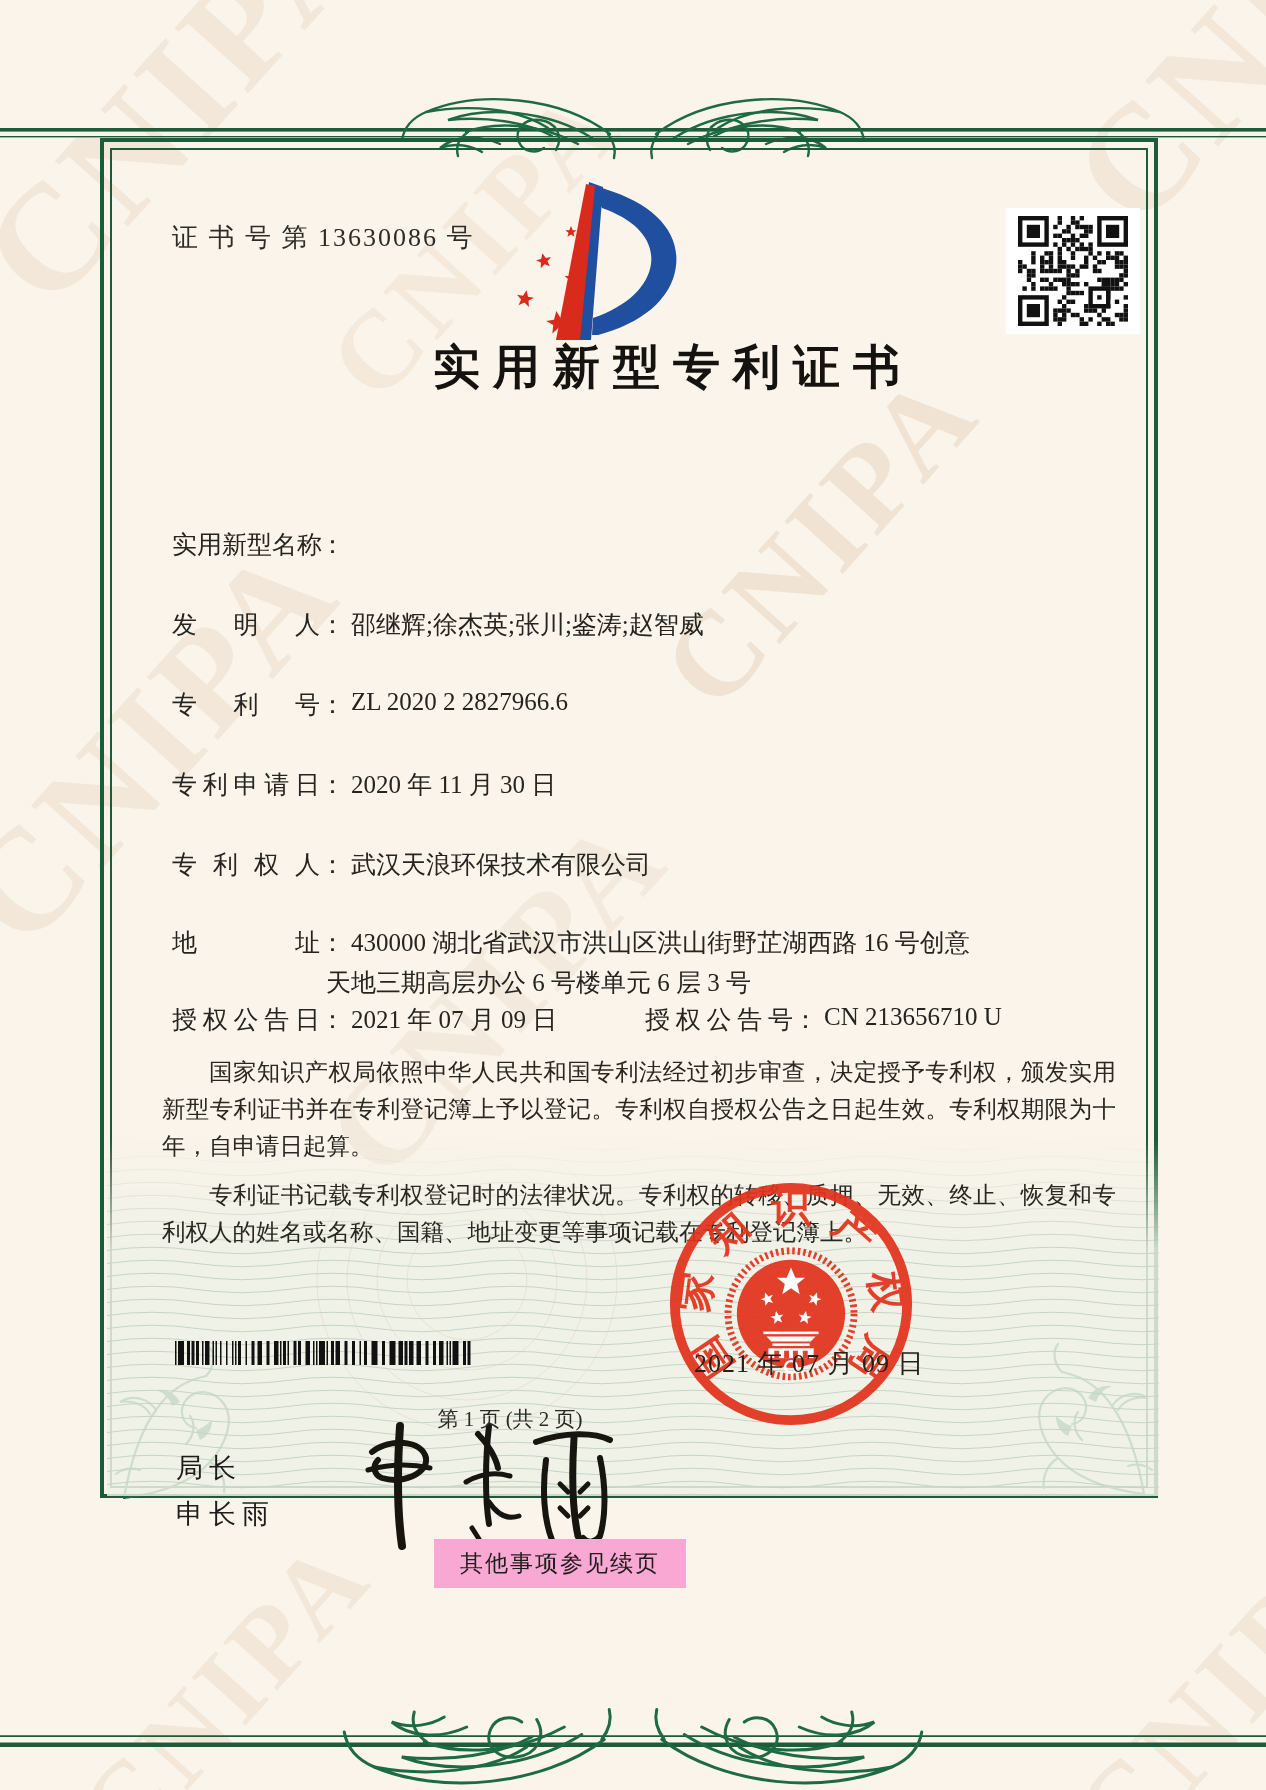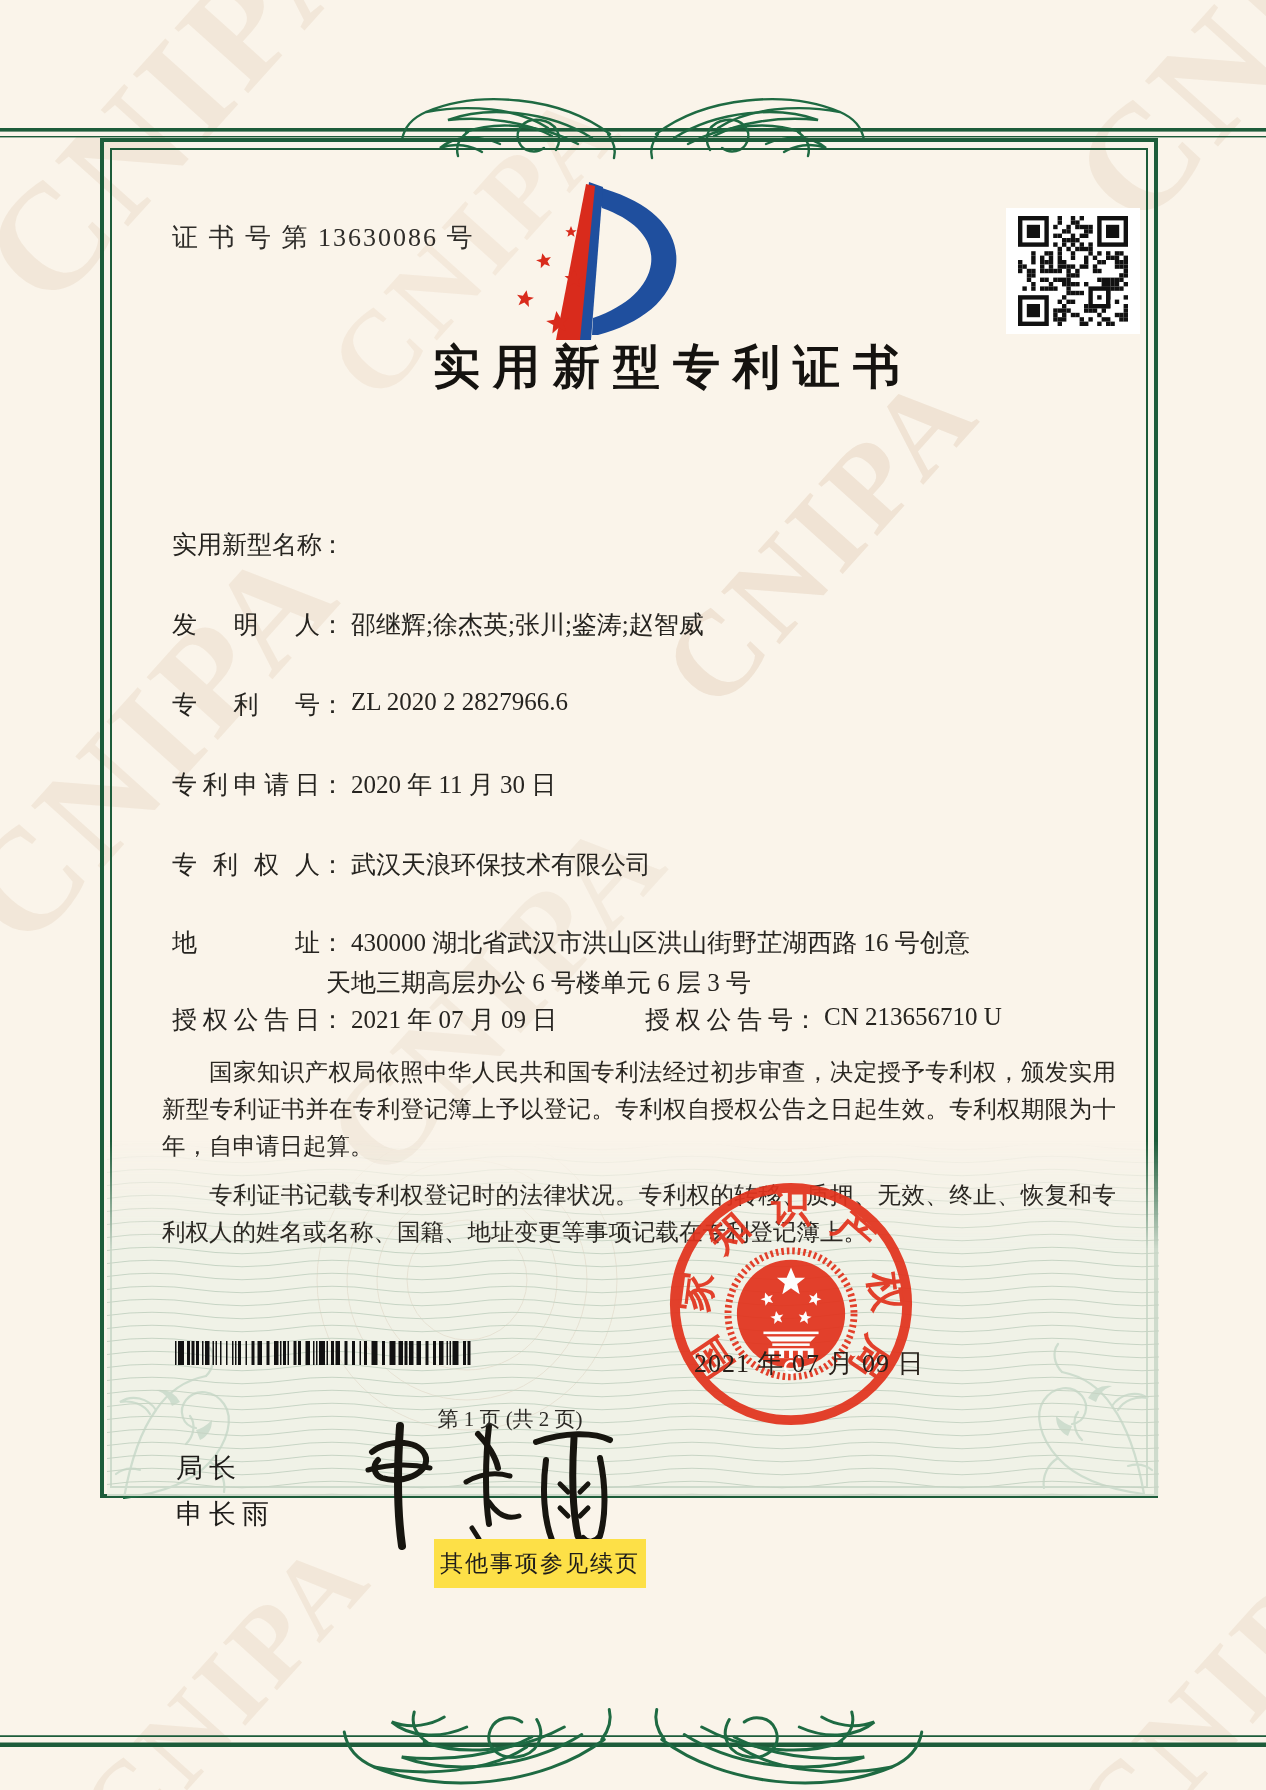--- a/index.html
+++ b/index.html
@@ -44,22 +44,22 @@
   .barcode{position:absolute;left:175px;top:1341px;z-index:2;}
   .director-label{position:absolute;left:176px;top:1450px;z-index:2;font-family:"Liberation Sans","DejaVu Sans",sans-serif;
       font-size:27px;font-weight:500;color:#1e1c19;letter-spacing:6px;}
   .director-name{position:absolute;left:176px;top:1496px;z-index:2;font-family:"Liberation Sans","DejaVu Sans",sans-serif;
       font-size:27px;font-weight:500;color:#1e1c19;letter-spacing:6px;}
   .signature{position:absolute;left:338px;top:1408px;z-index:2;}
   .seal{position:absolute;left:665px;top:1178px;z-index:3;opacity:0.93;}
   .seal-date{position:absolute;left:694px;top:1346px;z-index:4;font-size:26px;color:#26201a;letter-spacing:1px;white-space:nowrap;}
   .page-footer{position:absolute;left:395px;top:1405px;width:230px;z-index:2;text-align:center;
       font-size:21px;color:#2b2925;}
-  .cont-note{position:absolute;left:434px;top:1539px;z-index:2;background:#fde047;
-      padding:9px 6px;font-size:23px;color:#1f1d1a;letter-spacing:2px;}
+  .cont-note{position:absolute;left:434px;top:1539px;z-index:2;background:#f9a8d4;
+      padding:9px 26px;font-size:23px;color:#1f1d1a;letter-spacing:2px;}
   .content{position:relative;z-index:2;}
 </style>
 </head>
 <body>
 
 <svg width="0" height="0" style="position:absolute" aria-hidden="true">
   <defs>
     <path id="star" d="M0,-1 L0.294,-0.309 L0.951,-0.309 L0.419,0.118 L0.588,0.809 L0,0.4 L-0.588,0.809 L-0.419,0.118 L-0.951,-0.309 L-0.294,-0.309 Z"></path>
     <g id="flr" stroke="#1e6a42" fill="none" stroke-width="2.4" stroke-linecap="round">
       <path d="M8,44 C58,6 140,0 192,22 C150,14 100,18 70,38"></path>

